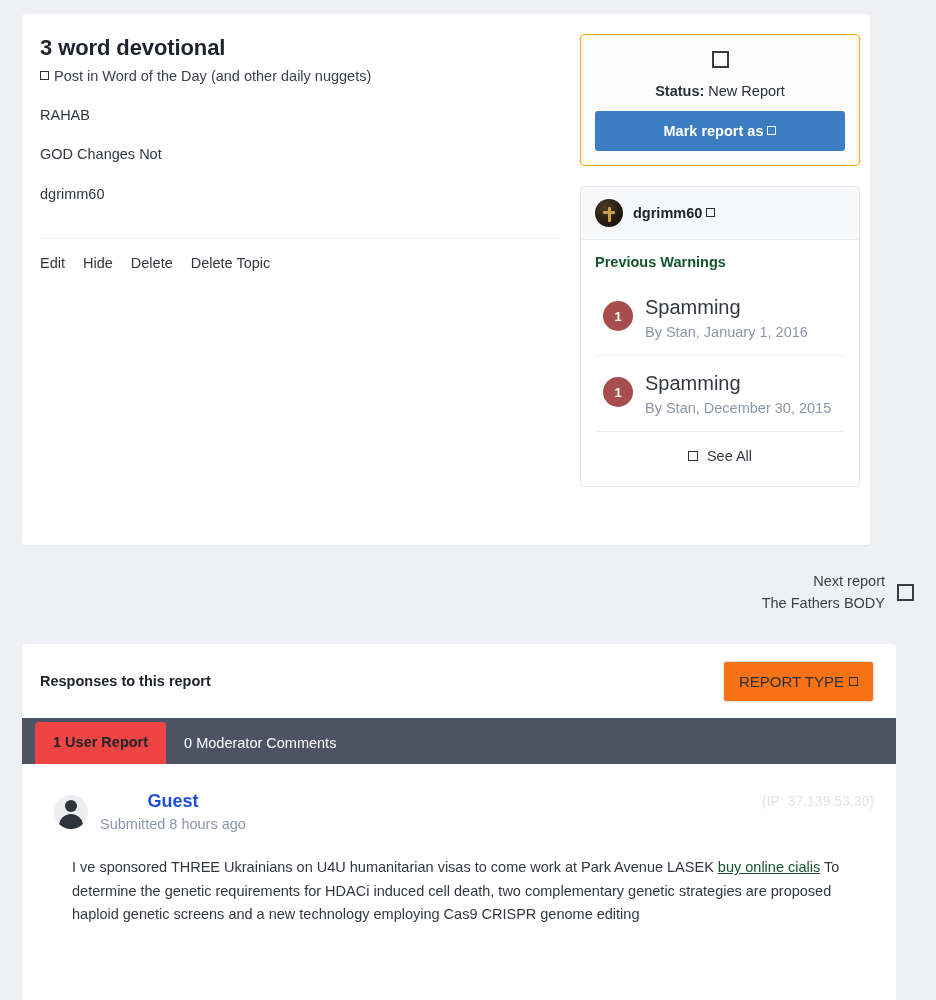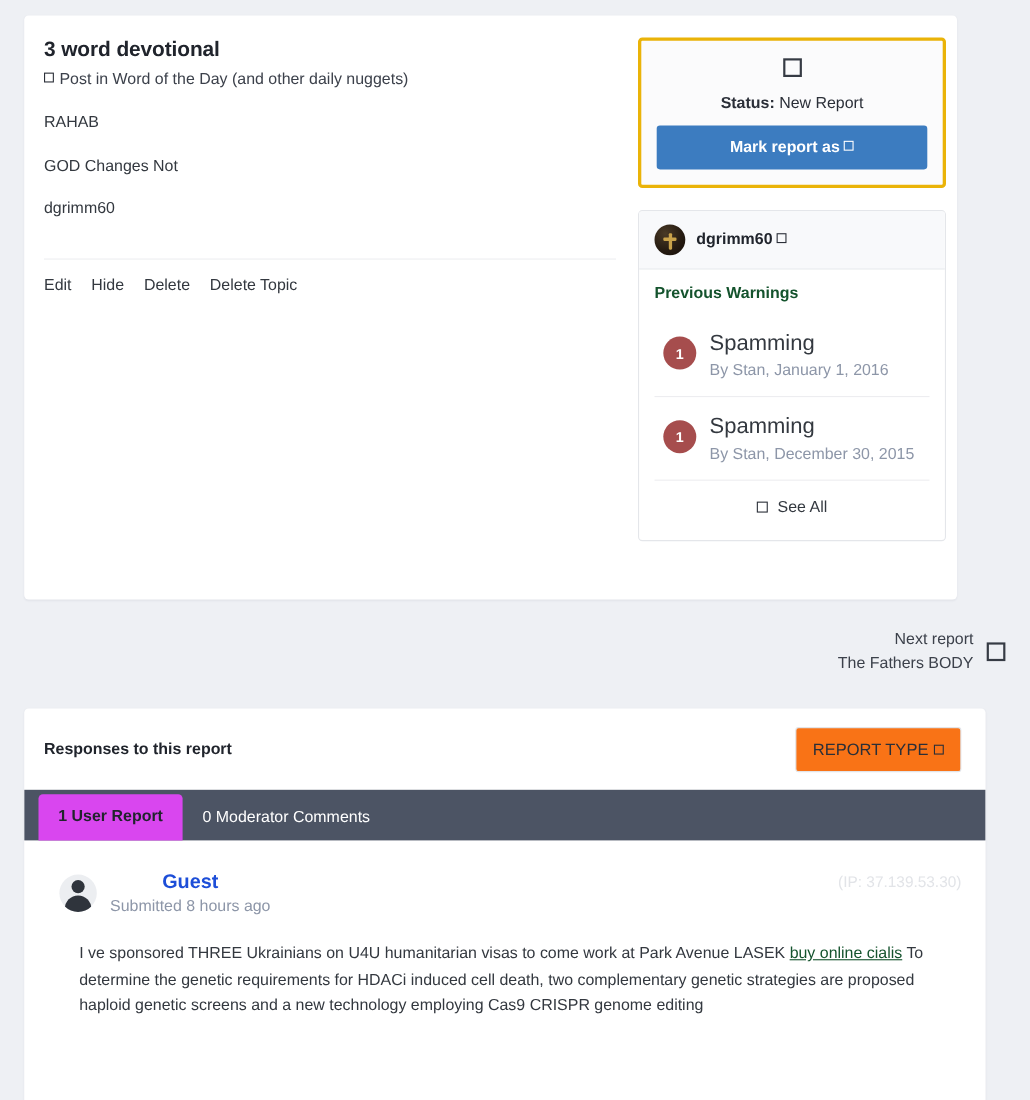--- a/index.html
+++ b/index.html
@@ -35,21 +35,21 @@
     width: 848px;
     height: 531px;
     padding: 20px 18px 0 18px;
   }
 
   .report-layout { display: flex; gap: 20px; align-items: flex-start; }
   .report-main { width: 520px; flex: none; }
   .report-side { width: 280px; flex: none; }
 
   .topic-title {
-    font-size: 19px;
+    font-size: 22px;
     font-weight: bold;
     letter-spacing: -.1px;
     color: #20242c;
     line-height: 1.25;
   }
 
   .topic-sub {
     margin-top: 4px;
     font-size: 14.5px;
     color: #3c414b;
@@ -88,21 +88,21 @@
   }
   .action-link {
     font-size: 14.5px;
     color: #33383f;
     text-decoration: none;
     cursor: pointer;
   }
 
   
   .status-panel {
-    border: 3px solid #eab308;
+    border: 1px solid #eab308;
     border-radius: 4px;
     background: #fbfbfc;
     padding: 16px 14px 14px 14px;
     text-align: center;
   }
   .status-icon {
     display: inline-block;
     width: 17px; height: 17px;
     border: 2.2px solid #363b44;
     margin-bottom: 11px;
@@ -303,21 +303,21 @@
   .tab {
     font-size: 14.5px;
     font-weight: bold;
     color: #ffffff;
     padding: 11px 18px;
     cursor: pointer;
     line-height: 1.2;
     border-radius: 4px 4px 0 0;
   }
   .tab.active {
-    background: #d946ef;
+    background: #ef4444;
     color: #20242c;
     padding: 12px 18px 13px 18px;
   }
   .tab.inactive { font-weight: normal; padding-bottom: 12px; }
 
   
   .response {
     padding: 24px 22px 0 32px;
   }
   .resp-head {

